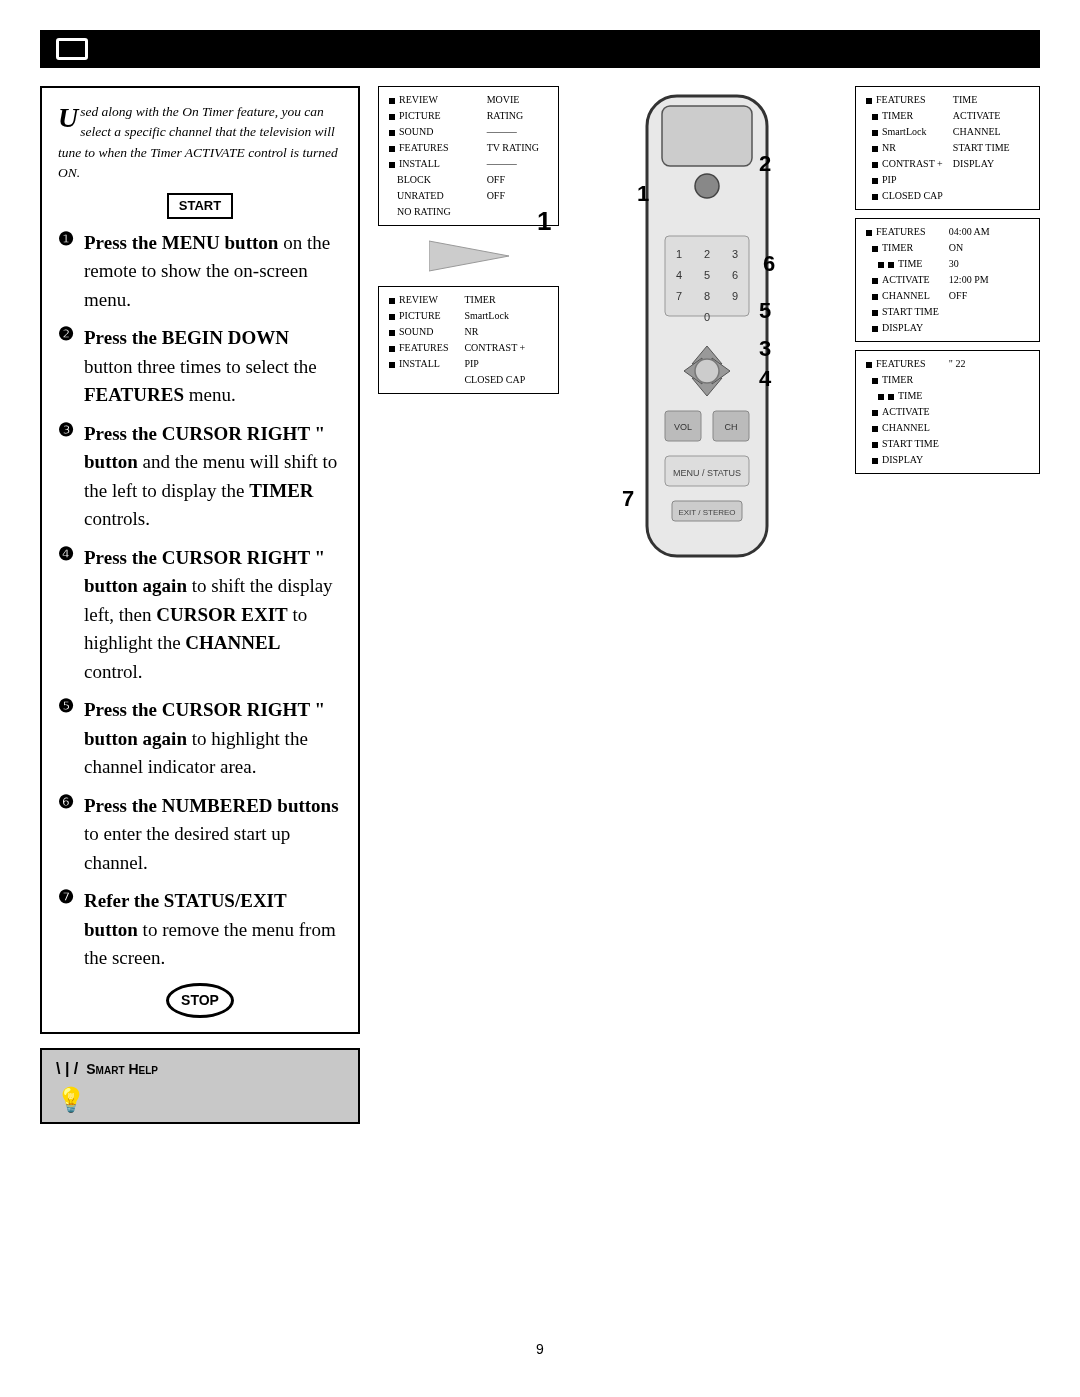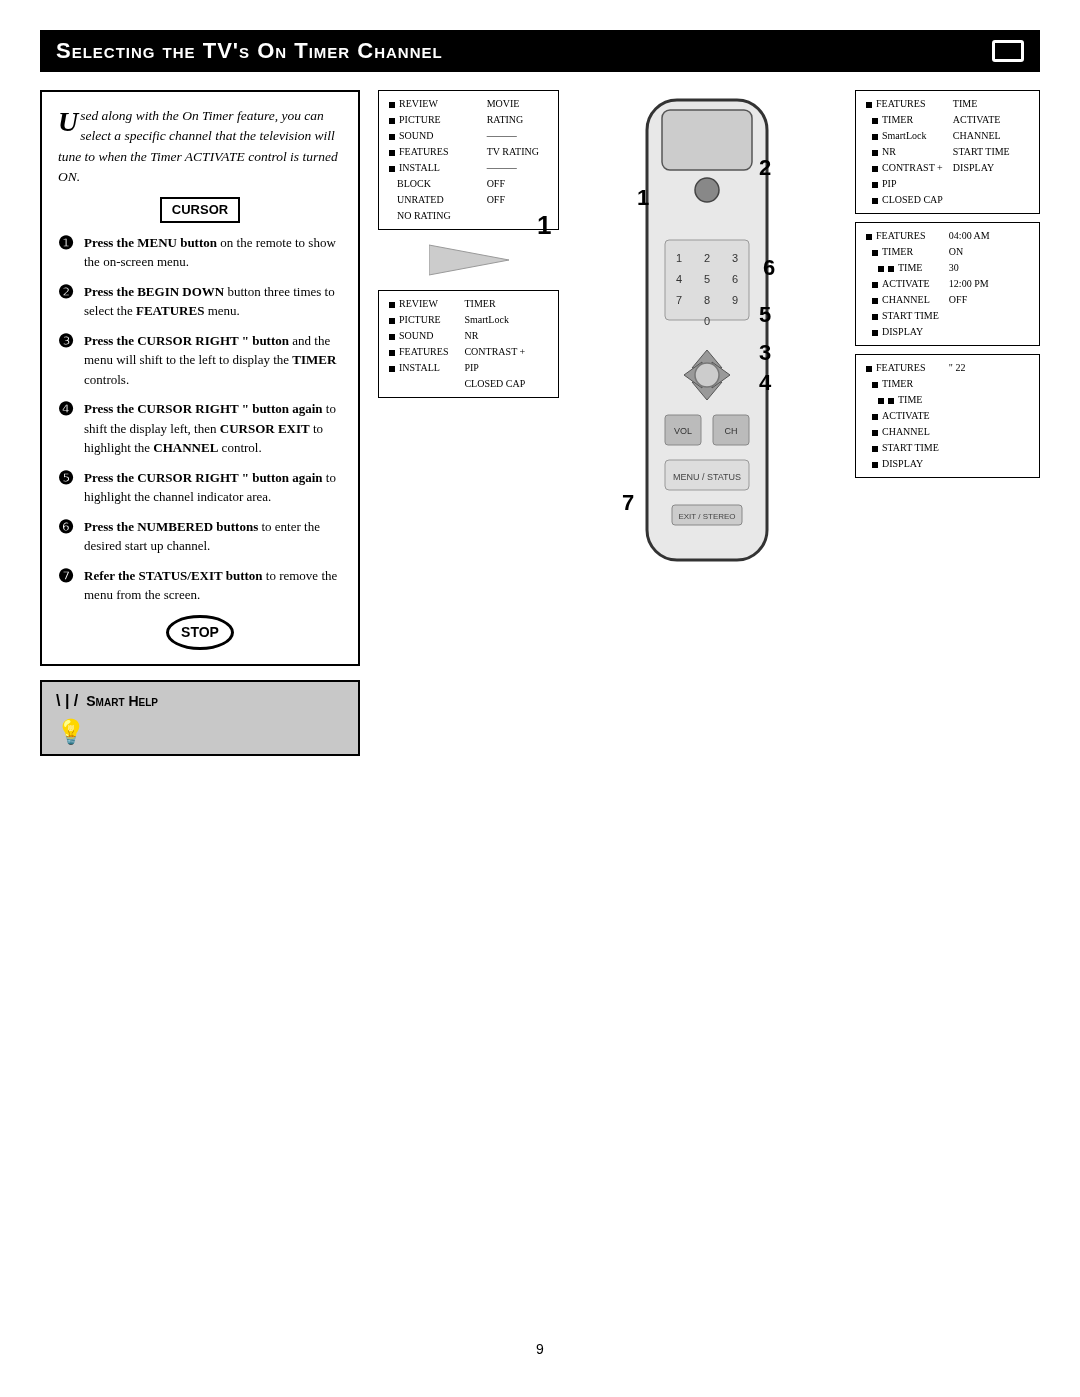--- a/index.html
+++ b/index.html
@@ -101,21 +101,21 @@
       gap: 4px;
     }
     .step-num {
       font-size: 18px;
       font-weight: bold;
       min-width: 22px;
       font-family: Arial, sans-serif;
       line-height: 1.2;
     }
     .step-content {
-      font-size: 13px;
+      font-size: 19px;
       line-height: 1.5;
       font-family: Liberation Serif, serif;
     }
     .step-content strong {
       font-weight: bold;
     }
 
     .stop-badge {
       display: block;
       width: fit-content;
@@ -240,34 +240,33 @@
       height: 6px;
       background: #000;
       margin-right: 4px;
       vertical-align: middle;
     }
   </style>
 </head>
 <body>
 
 <div class="title-bar">
-  <span class="title-text">Selecting the TV's On Timer Channel</span>
   <div class="title-icon"></div>
 </div>
 
 <div class="main-content">
 
   <div class="left-panel">
     <div class="instructions-box">
 
       <p class="intro-text">
         <span class="drop-cap">U</span><span>sed along with the On Timer feature, you can select a specific channel that the television will tune to when the Timer ACTIVATE control is turned ON.</span>
       </p>
 
-      <span class="begin-badge">CURSOR</span>
+      <span class="begin-badge">START</span>
 
       <div class="step">
         <span class="step-num">❶</span>
         <span class="step-content"><strong>Press the MENU button</strong> on the remote to show the on-screen menu.</span>
       </div>
 
       <div class="step">
         <span class="step-num">❷</span>
         <span class="step-content"><strong>Press the BEGIN DOWN</strong> button three times to select the <strong>FEATURES</strong> menu.</span>
       </div>

